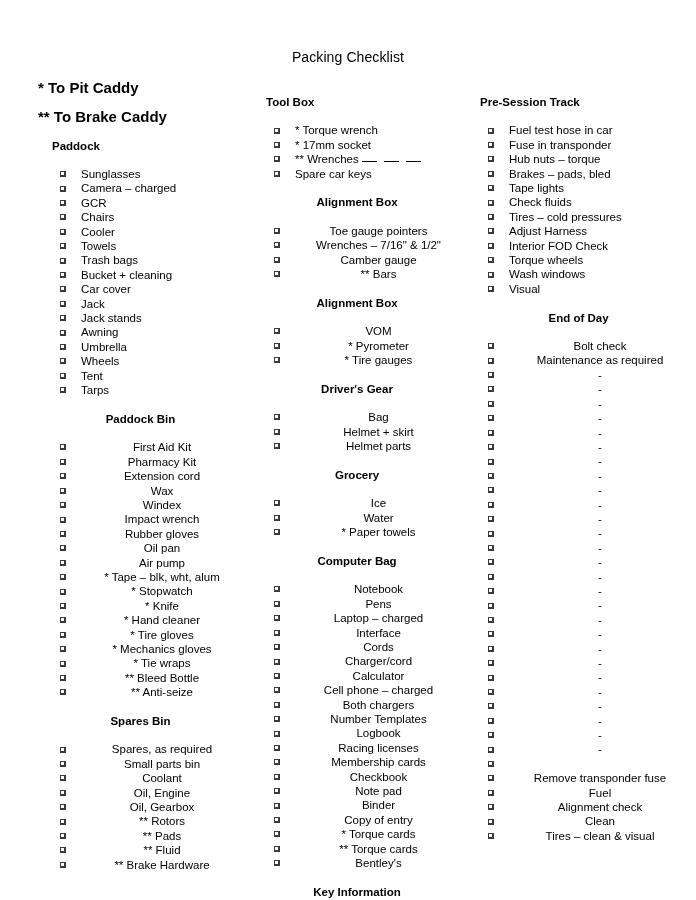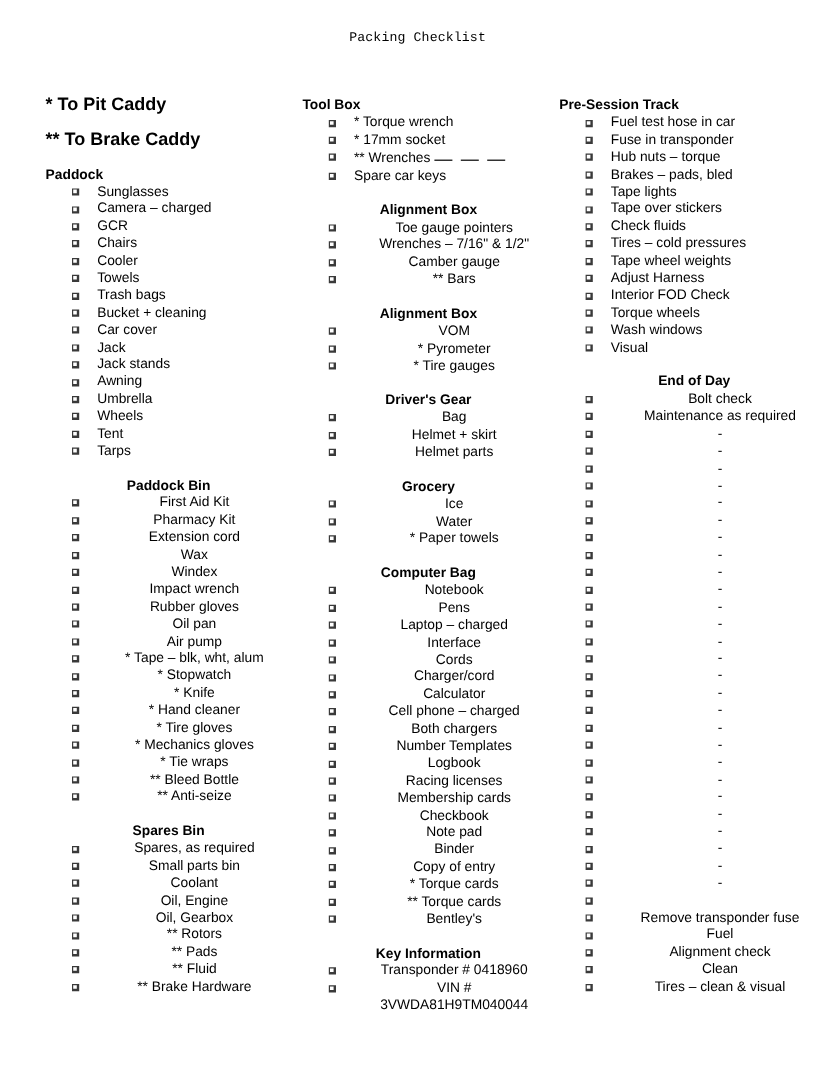--- a/index.html
+++ b/index.html
@@ -15,28 +15,27 @@
     overflow: hidden;
   }
   .page {
     position: relative;
     width: 696px;
     height: 900px;
     box-sizing: border-box;
   }
   .doc-title {
     position: absolute;
-    top: 26px;
+    top: 49px;
     left: 0;
     width: 696px;
     text-align: center;
-    font-size: 11px;
+    font-size: 14px;
     font-weight: normal;
     letter-spacing: 0.1px;
-    font-family: Liberation Mono, monospace;
   }
   .columns {
     position: absolute;
     top: 81px;
     left: 0;
     width: 696px;
   }
   .col {
     position: absolute;
     top: 0;
@@ -56,21 +55,21 @@
     margin: 0;
   }
   .section + .section {
     margin-top: 14.4px;
     text-align: center;
   }
   .section-title {
     font-size: 11.5px;
     font-weight: bold;
     line-height: 14.4px;
-    margin: 0;
+    margin: 14px;
     white-space: pre;
   }
   .items {
     list-style: none;
     margin: 0;
     padding: 0;
   }
   .item {
     position: relative;
     min-height: 14.4px;
@@ -263,24 +262,22 @@
       </div>
     <div class="col col-3">
         <div class="section">
           <div class="section-title">Pre-Session Track</div>
           <ul class="items">
             <li class="item"><span class="cbox"></span><span class="item-label">Fuel test hose in car</span></li>
             <li class="item"><span class="cbox"></span><span class="item-label">Fuse in transponder</span></li>
             <li class="item"><span class="cbox"></span><span class="item-label">Hub nuts – torque</span></li>
             <li class="item"><span class="cbox"></span><span class="item-label">Brakes – pads, bled</span></li>
             <li class="item"><span class="cbox"></span><span class="item-label">Tape lights</span></li>
-            <li class="item"><span class="cbox"></span><span class="item-label">Tape over stickers</span></li>
             <li class="item"><span class="cbox"></span><span class="item-label">Check fluids</span></li>
             <li class="item"><span class="cbox"></span><span class="item-label">Tires – cold pressures</span></li>
-            <li class="item"><span class="cbox"></span><span class="item-label">Tape wheel weights</span></li>
             <li class="item"><span class="cbox"></span><span class="item-label">Adjust Harness</span></li>
             <li class="item"><span class="cbox"></span><span class="item-label">Interior FOD Check</span></li>
             <li class="item"><span class="cbox"></span><span class="item-label">Torque wheels</span></li>
             <li class="item"><span class="cbox"></span><span class="item-label">Wash windows</span></li>
             <li class="item"><span class="cbox"></span><span class="item-label">Visual</span></li>
           </ul>
         </div>
         <div class="section">
           <div class="section-title">End of Day</div>
           <ul class="items">

